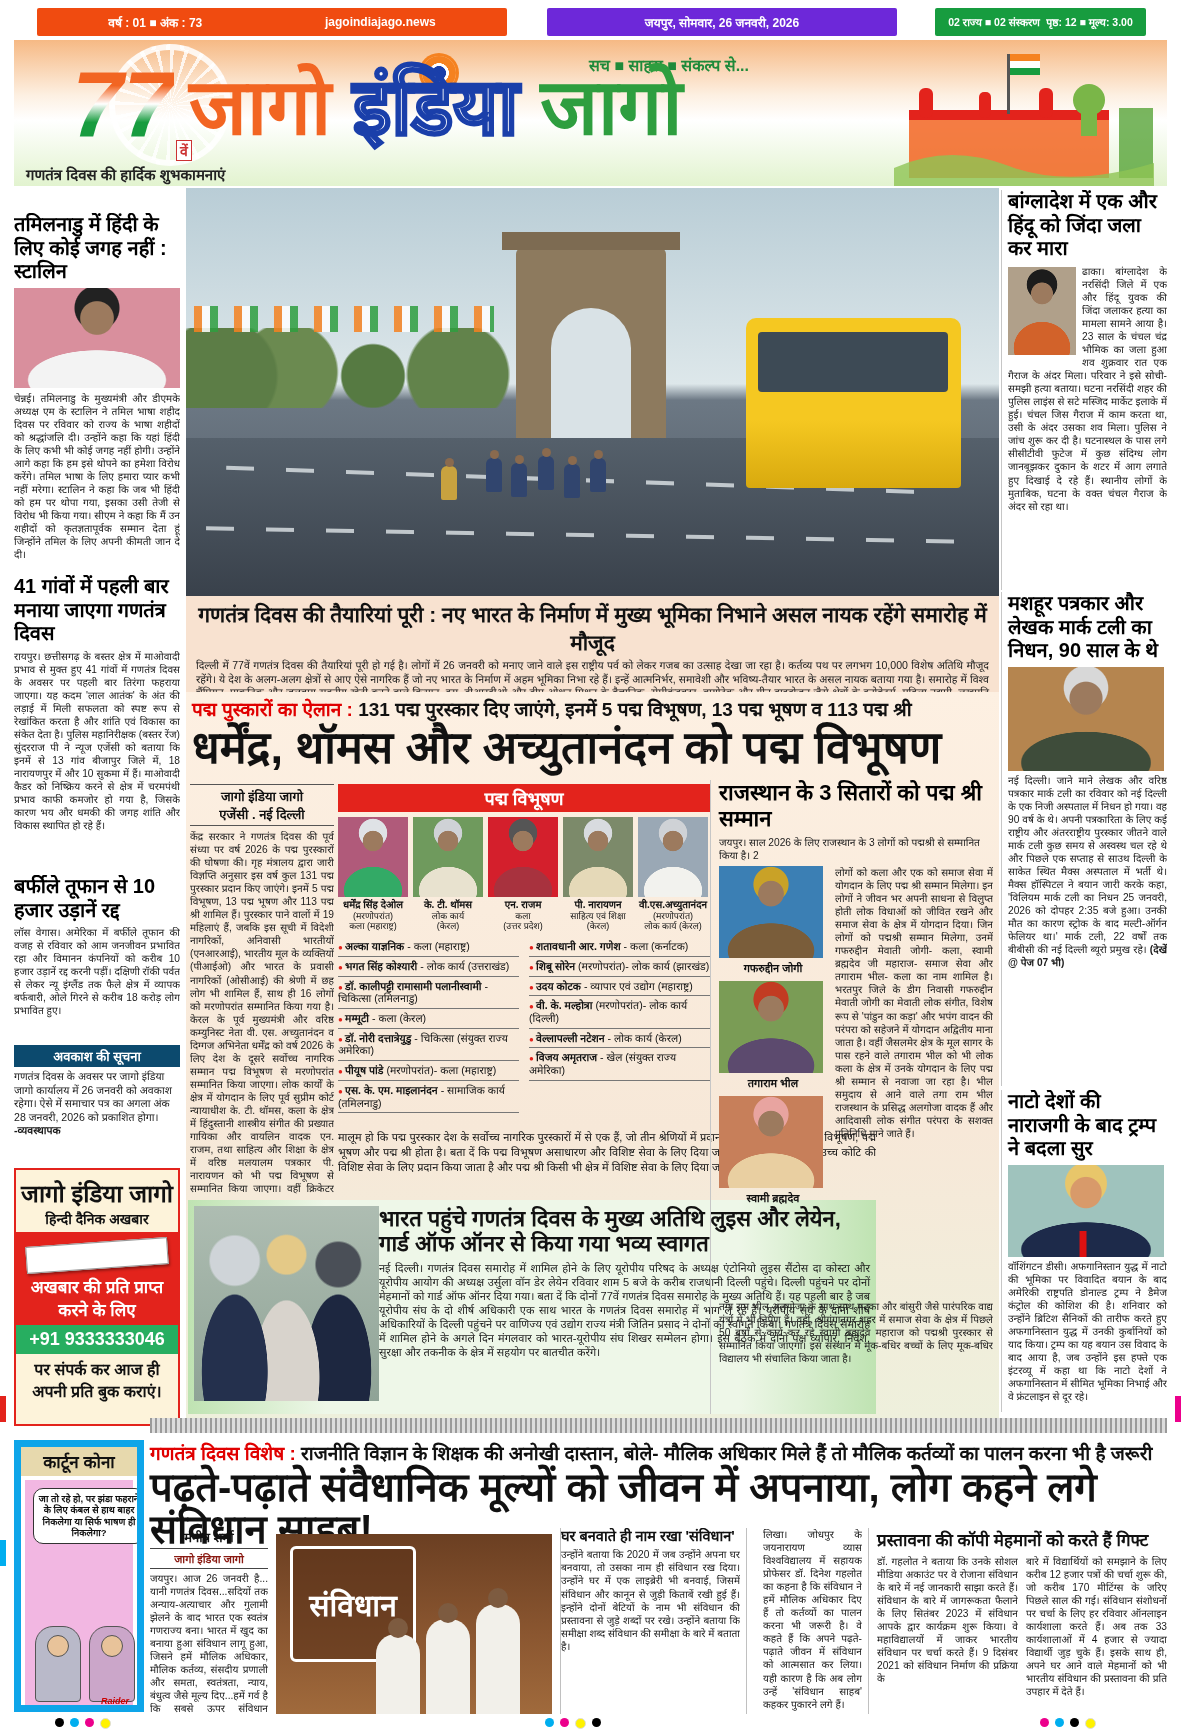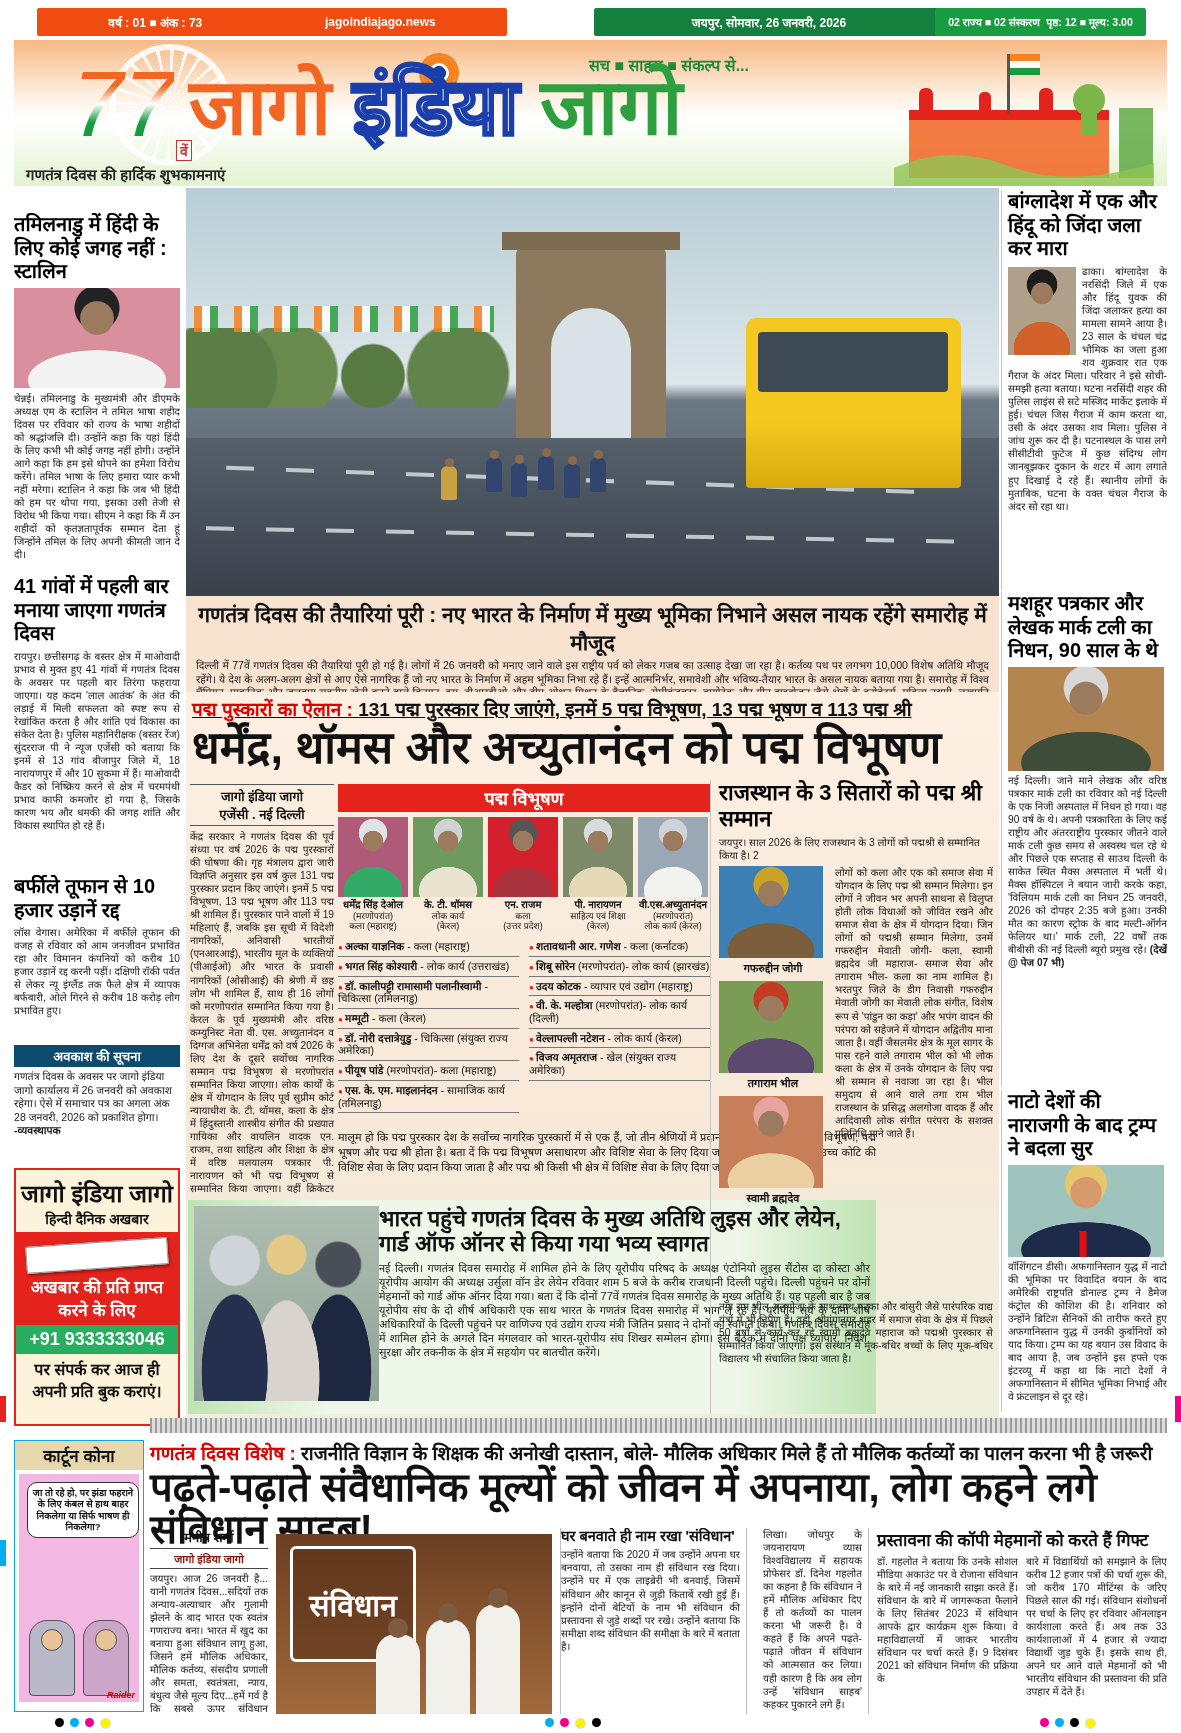--- a/index.html
+++ b/index.html
@@ -5,28 +5,28 @@
   html,body{margin:0;padding:0;background:#e9e9e9;}
   .page{position:relative;width:1181px;height:1733px;background:#fff;margin:0 auto;
         font-family:"Liberation Sans",sans-serif;color:#111;overflow:hidden;}
   .abs{position:absolute;}
   .clip{overflow:hidden;}
   .just{text-align:justify;}
   
   .tb{top:8px;height:28px;border-radius:2px;color:#fff;font-weight:bold;font-size:12px;
       display:flex;align-items:center;justify-content:space-around;padding:0 10px;box-sizing:border-box;}
   .tb-orange{left:37px;width:470px;background:#f04b10;}
-  .tb-blue{left:594px;width:350px;background:#15803d;justify-content:center;}
+  .tb-blue{left:547px;width:350px;background:#6d28d9;justify-content:center;}
   .tb-green{left:935px;width:211px;background:#179c3f;font-size:10.5px;}
   
   .masthead{top:40px;left:14px;width:1153px;height:146px;
     background:linear-gradient(180deg,#f6b984 0%,#fdf0e2 38%,#ffffff 55%,#e2f3cf 100%);}
   .chakra{left:95px;top:4px;width:110px;height:110px;border-radius:50%;border:6px solid rgba(255,255,255,.85);
     background:repeating-conic-gradient(rgba(255,255,255,.8) 0 4deg,transparent 4deg 15deg);}
-  .logo77{left:58px;top:18px;font-size:92px;font-weight:normal;font-style:italic;line-height:1;
+  .logo77{left:58px;top:18px;font-size:92px;font-weight:bold;font-style:italic;line-height:1;
     background:linear-gradient(180deg,#f26522 30%,#ffffff 50%,#179c3f 70%);
     -webkit-background-clip:text;background-clip:text;color:transparent;}
   .logo77-sub{left:162px;top:100px;background:#fff;border:1px solid #c33;color:#c33;
     font-size:14px;font-weight:bold;padding:0 3px;}
   .greeting{left:12px;top:124px;font-size:15px;font-weight:bold;color:#222;}
   .mast-title{left:175px;top:28px;width:700px;font-size:78px;font-weight:bold;line-height:1;white-space:nowrap;}
   .t-or{color:#f26522;} .t-gr{color:#2e9e3f;}
   .t-wh{color:#ffffff;-webkit-text-stroke:3px #1a3faa;}
   .sunburst{left:408px;top:16px;width:34px;height:34px;border-radius:50%;
     background:radial-gradient(circle,#1a3faa 28%,#fff 30% 40%,#f58220 42%);
@@ -117,21 +117,21 @@
   .const-ph{background:linear-gradient(180deg,#6b3f22,#8a5630 55%,#a06a3c);}
   .plaque{position:absolute;left:14px;top:12px;width:120px;height:110px;border:3px solid #fff;border-radius:6px;
       color:#fff;font-size:30px;font-weight:bold;display:flex;align-items:center;justify-content:center;background:rgba(90,50,25,.6);}
   .person-w{position:absolute;bottom:0;width:44px;height:95px;border-radius:20px 20px 0 0;background:#f2f0ea;}
   .person-w::before{content:"";position:absolute;left:12px;top:-16px;width:20px;height:20px;border-radius:50%;background:#7d5b40;}
   .mid-head{font-size:14.5px;font-weight:bold;line-height:1.2;margin:0 0 3px;}
   .gift-head{font-size:17px;font-weight:bold;margin:0 0 4px;}
   .gift-cols{display:flex;gap:8px;}
   .gift-cols>div{flex:1;}
   
-  .cartoon{left:14px;top:1440px;width:130px;height:272px;border:1px solid #0ea5e9;background:#fff;box-sizing:border-box;}
+  .cartoon{left:14px;top:1440px;width:130px;height:272px;border:7px solid #0ea5e9;background:#fff;box-sizing:border-box;}
   .cartoon-title{background:#e7d9ad;text-align:center;font-weight:bold;font-size:17px;padding:3px 0;}
   .cartoon-art{position:relative;margin:4px;height:228px;background:#f2b7e2;}
   .bubble{position:absolute;left:8px;top:8px;width:104px;background:#fff;border:1px solid #333;border-radius:10px;
      font-size:9.5px;font-weight:bold;text-align:center;padding:4px 3px;line-height:1.2;}
   .blanket{position:absolute;bottom:6px;width:44px;height:74px;border-radius:18px 18px 4px 4px;background:#b9b9c9;border:1px solid #555;}
   .blanket::before{content:"";position:absolute;left:11px;top:8px;width:20px;height:20px;border-radius:50%;background:#e8c39a;border:1px solid #555;}
   .cart-sign{position:absolute;right:4px;bottom:2px;color:#c00;font-size:9px;font-weight:bold;font-style:italic;}
   
   .regs{display:flex;gap:6px;}
   .reg{width:9px;height:9px;border-radius:50%;}
@@ -239,21 +239,21 @@
     <div class="troop" style="left:378px;top:276px;"></div>
     <div class="troop" style="left:404px;top:270px;"></div>
     <div class="troop" style="left:255px;top:278px;background:#c8a23f;"></div>
   </div>
   <div class="abs capt-wrap clip">
     <div class="capt-head">गणतंत्र दिवस की तैयारियां पूरी : नए भारत के निर्माण में मुख्य भूमिका निभाने असल नायक रहेंगे समारोह में मौजूद</div>
     <div class="body just" style="font-size:10.6px;">दिल्ली में 77वें गणतंत्र दिवस की तैयारियां पूरी हो गई है। लोगों में 26 जनवरी को मनाए जाने वाले इस राष्ट्रीय पर्व को लेकर गजब का उत्साह देखा जा रहा है। कर्तव्य पथ पर लगभग 10,000 विशेष अतिथि मौजूद रहेंगे। ये देश के अलग-अलग क्षेत्रों से आए ऐसे नागरिक हैं जो नए भारत के निर्माण में अहम भूमिका निभा रहे हैं। इन्हें आत्मनिर्भर, समावेशी और भविष्य-तैयार भारत के असल नायक बताया गया है। समारोह में विश्व चैंपियन, प्राकृतिक और जलवायु-सहनीय खेती करने वाले किसान, इस, डीआरडीओ और डीप ओशन मिशन के वैज्ञानिक, सेमीकंडक्टर, बायोटेक और ग्रीन हाइड्रोजन जैसे क्षेत्रों के इनोवेटर्स, महिला उद्यमी, लखपति दीदी, कौंयर और पीएम विश्वकर्मा योजना से जुड़े कारीगर और समाज के हर वर्ग का प्रतिनिधित्व करने वाले लोग शामिल होंगे। वहीं, जयपुर में सवाई मानसिंह स्टेडियम में गणतंत्र दिवस का मुख्य समारोह आयोजित किया जाएगा।</div>
   </div>
 
   <div class="abs padma clip">
-    <div class="abs kicker" style="left:6px;top:4px;width:800px;text-decoration:underline;">
+    <div class="abs kicker" style="left:6px;top:4px;width:800px;">
       <span class="red">पद्म पुस्कारों का ऐलान :</span>
       <span>131 पद्म पुरस्कार दिए जाएंगे, इनमें 5 पद्म विभूषण, 13 पद्म भूषण व 113 पद्म श्री</span>
     </div>
     <div class="abs bighead" style="left:6px;top:30px;width:805px;">धर्मेंद्र, थॉमस और अच्युतानंदन को पद्म विभूषण</div>
 
     <div class="abs clip" style="left:4px;top:92px;width:144px;height:412px;">
       <div class="byline">
         <div>जागो इंडिया जागो</div>
         <div>एजेंसी . नई दिल्ली</div>
       </div>

